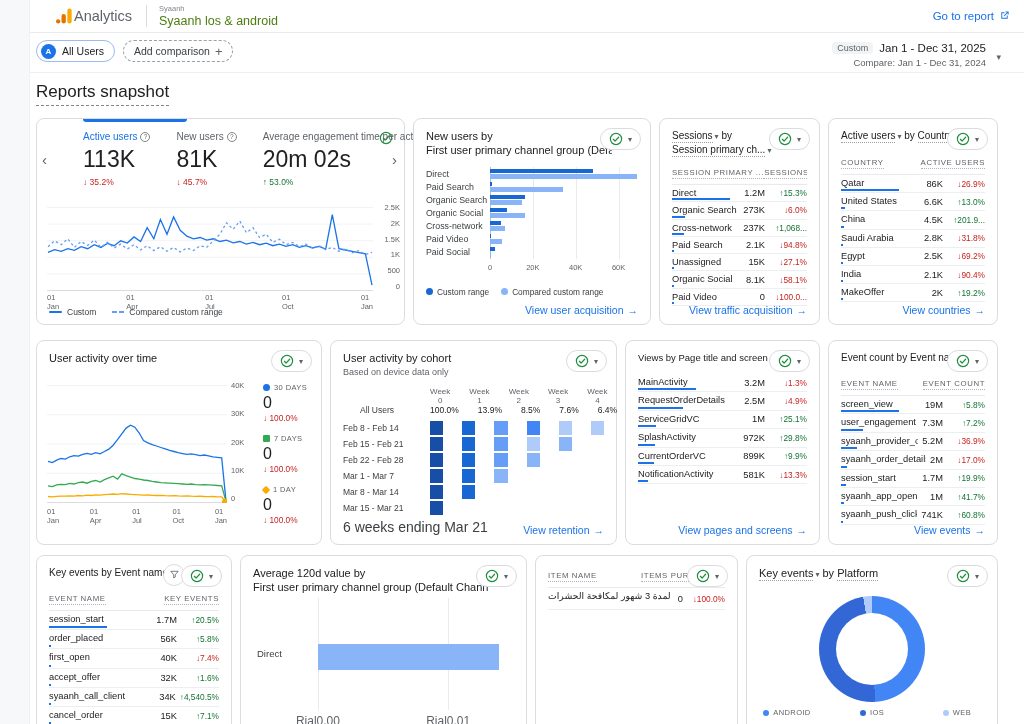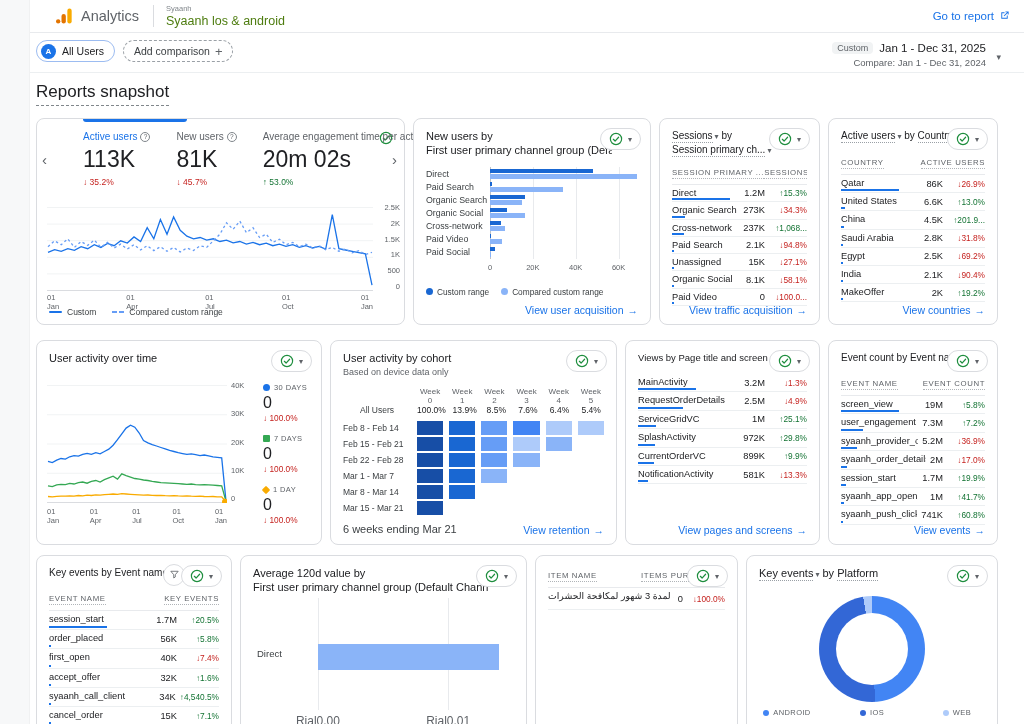--- a/index.html
+++ b/index.html
@@ -3,21 +3,21 @@
 <meta charset="utf-8">
 <style>
 * { box-sizing: border-box; }
 body { margin:0; background:#fff; font-family:"Liberation Sans", sans-serif; color:#202124; }
 #app { position:relative; width:1024px; height:724px; overflow:hidden; background:#fff; }
 .rail { position:absolute; left:0; top:0; width:30px; height:724px; background:#f7f8f9; border-right:1px solid #f0f1f2; }
 
 
 .tophead { position:absolute; left:30px; top:0; width:994px; height:33px; display:flex; align-items:center; border-bottom:1px solid #e8eaed; background:#fff; }
 .logo { margin-left:24px; display:flex; align-items:center; }
-.app-name { font-size:14.5px; color:#5f6368; margin-left:7px; }
+.app-name { font-size:14.5px; color:#5f6368; }
 .acct { margin-left:14px; padding-left:12px; border-left:1px solid #dadce0; line-height:1; }
 .acct-label { font-size:7.5px; color:#80868b; margin-bottom:2px; }
 .acct-name { font-size:12.5px; color:#4d7c0f; }
 .gtr { margin-left:auto; margin-right:14px; display:flex; align-items:center; gap:5px; color:#1a73e8; font-size:11.5px; cursor:pointer; }
 
 
 .chips { position:absolute; left:36px; top:40px; display:flex; gap:8px; align-items:center; }
 .chip { display:flex; align-items:center; gap:6px; height:22px; padding:0 10px 0 4px; border:1px solid #9cbcf1; border-radius:12px; font-size:10.5px; color:#202124; cursor:pointer; background:#fff; }
 .chip .av { width:15px; height:15px; border-radius:50%; background:#1a73e8; color:#fff; font-size:8px; display:flex; align-items:center; justify-content:center; font-weight:bold; }
 .chip.dashed { border:1px dashed #9aa0a6; padding:0 10px; gap:5px; color:#3c4043; }
@@ -52,21 +52,21 @@
 .t-head .du { border-bottom:1px dotted #b0b4b8; }
 .t-row { display:flex; align-items:center; border-bottom:1px solid #eceff1; height:var(--rh,17.5px); font-size:9.3px; color:#202124; }
 .t-name { flex:1; min-width:0; position:relative; height:100%; }
 .t-name span { display:block; line-height:15px; padding-top:1px; white-space:nowrap; overflow:hidden; }
 .t-bar { position:absolute; left:0; bottom:1px; height:2px; background:#1a73e8; display:block; }
 .t-val { margin-left:4px; white-space:nowrap; }
 .t-chg { min-width:38px; text-align:right; font-size:8.3px; white-space:nowrap; margin-left:4px; }
 .up { color:#137333; } .down { color:#c5221f; }
 .card-foot { position:absolute; right:12px; bottom:8px; font-size:10.5px; color:#1a73e8; cursor:pointer; white-space:nowrap; }
 .card-foot .ar { margin-left:4px; }
-.foot-note { position:absolute; left:12px; bottom:9px; font-size:11px; color:#3c4043; }
+.foot-note { position:absolute; left:12px; bottom:9px; font-size:14px; color:#3c4043; }
 
 
 .tabline { position:absolute; top:0; left:46px; width:104px; height:3px; background:#1a73e8; border-radius:0 0 3px 3px; }
 .ov-chev { position:absolute; font-size:15px; color:#5f6368; cursor:pointer; top:32px; }
 .metrics { position:absolute; left:46px; top:12px; display:flex; gap:26px; }
 .m-label { font-size:10px; color:#5f6368; display:flex; align-items:center; gap:3px; white-space:nowrap; }
 .metric.sel .m-label span { color:#1a73e8; }
 .help-ic { width:10px; height:10px; border:1px solid #80868b; border-radius:50%; font-size:6.5px; color:#5f6368; display:inline-flex; align-items:center; justify-content:center; font-style:normal; flex:none; }
 .m-value { font-size:23px; color:#202124; margin-top:4px; }
 .m-chg { font-size:8.5px; margin-top:4px; }
@@ -101,21 +101,21 @@
 .hb-track i { display:block; height:4.5px; }
 .hb-track .b1 { background:#1967d2; }
 .hb-track .b2 { background:#8ab4f8; }
 .hb-ticks { position:absolute; left:64px; right:0; bottom:0; height:12px; font-size:7.5px; color:#5f6368; }
 .hb-ticks span { position:absolute; transform:translateX(-50%); }
 .dotlegend { position:absolute; left:12px; bottom:27px; display:flex; gap:12px; font-size:8.3px; color:#3c4043; align-items:center; }
 .dotlegend i { width:7px; height:7px; border-radius:50%; display:inline-block; margin-right:4px; }
 
 
 .co-wrap { position:absolute; left:12px; right:12px; top:46px; }
-.co-row { display:grid; grid-template-columns:68px repeat(6,1fr); gap:6px; align-items:center; height:16px; }
+.co-row { display:grid; grid-template-columns:68px repeat(6,1fr); gap:19px; align-items:center; height:16px; }
 .co-head { font-size:8px; color:#5f6368; height:14px; }
 .co-head span { text-align:center; }
 .co-all { font-size:8.5px; color:#202124; height:17px; margin-bottom:2px; }
 .co-all span { text-align:center; }
 .co-label { font-size:8.5px; color:#3c4043; text-align:left; white-space:nowrap; overflow:hidden; }
 .co-row i { display:block; height:14px; }
 
 
 .lt-plot { position:absolute; left:12px; right:10px; top:42px; height:112px; }
 .lt-grid { position:absolute; top:0; bottom:0; width:1px; background:#e8eaed; }
@@ -372,21 +372,21 @@
           </div>
           <div class="t-val">1.2M</div>
           <div class="t-chg up">↑15.3%</div>
         </div>
         <div class="t-row">
           <div class="t-name">
             <span>Organic Search</span>
             <i class="t-bar" style="width:13px"></i>
           </div>
           <div class="t-val">273K</div>
-          <div class="t-chg down">↓34.3%</div>
+          <div class="t-chg down">↓6.0%</div>
         </div>
         <div class="t-row">
           <div class="t-name">
             <span>Cross-network</span>
             <i class="t-bar" style="width:12px"></i>
           </div>
           <div class="t-val">237K</div>
           <div class="t-chg up">↑1,068...</div>
         </div>
         <div class="t-row">

